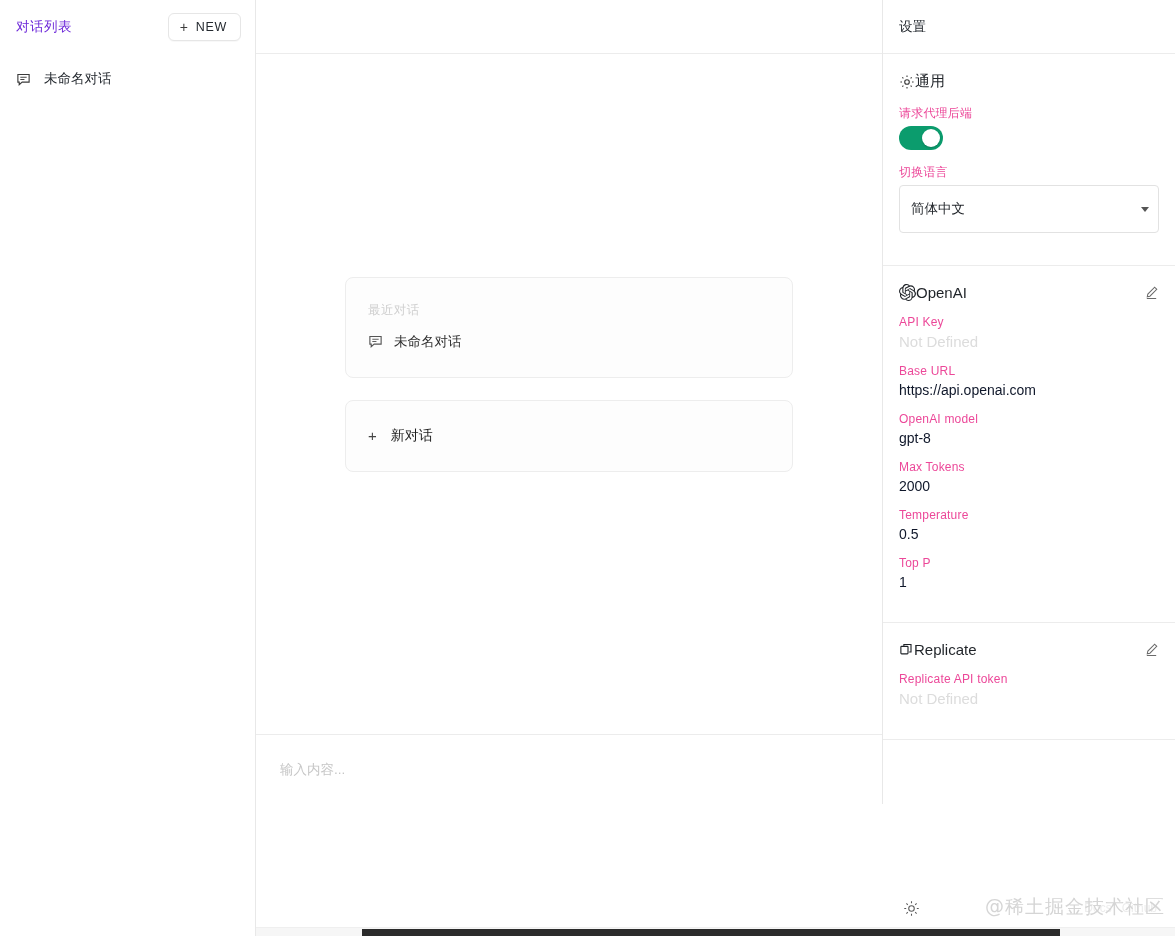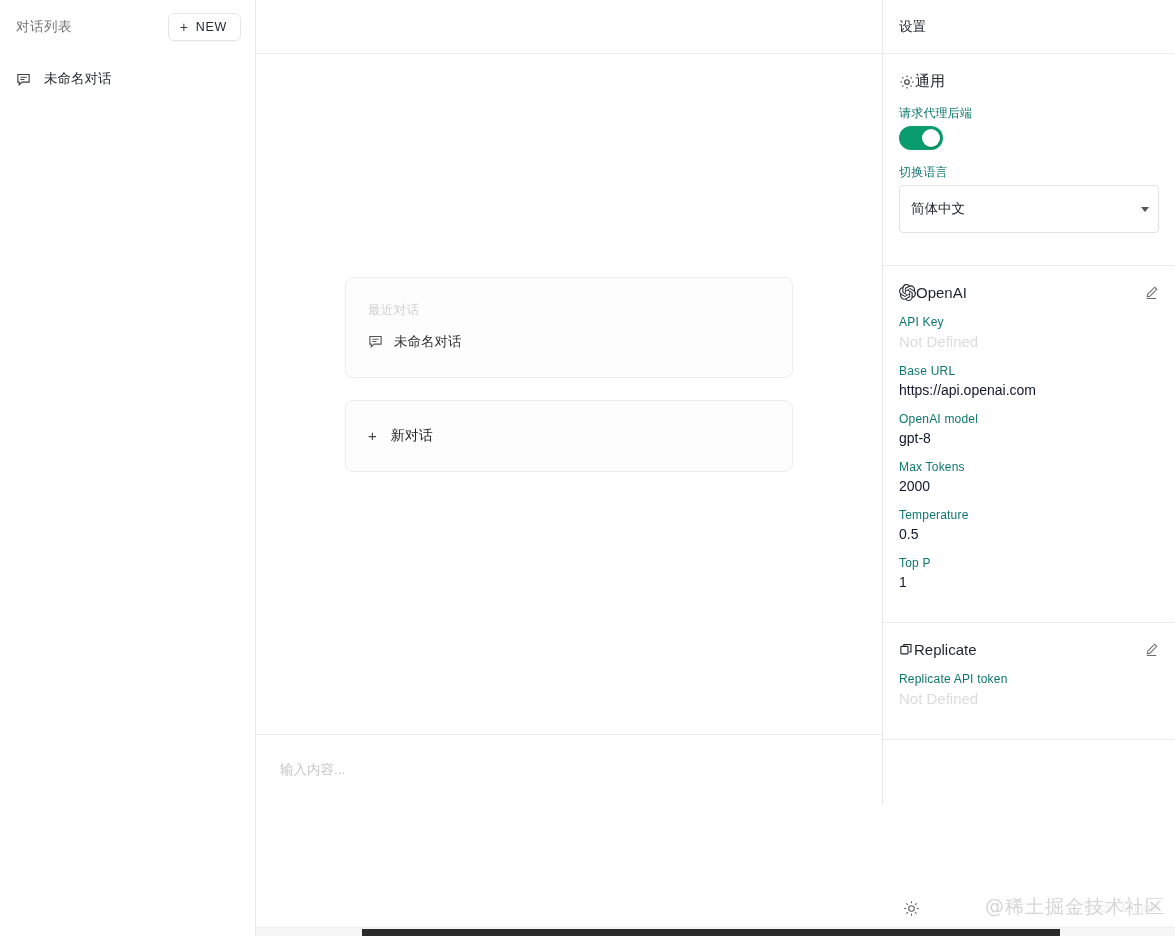--- a/index.html
+++ b/index.html
@@ -18,21 +18,21 @@
     border-right: 1px solid #e8e8e8;
     flex: 0 0 256px;
     position: relative;
   }
   .sidebar-head {
     height: 54px;
     display: flex; align-items: center; justify-content: space-between;
     padding: 0 14px 0 16px;
   }
   .sidebar-title {
-    font-size: 13.5px; color: #737373; letter-spacing: .5px;
+    font-size: 13.5px; color: #6d28d9; letter-spacing: .5px;
   }
   .new-btn {
     display: flex; align-items: center; gap: 7px;
     height: 28px; padding: 0 13px 0 11px;
     border: 1px solid #e6e6e6; border-radius: 6px;
     background: #fff;
     font-size: 12.5px; color: #24292f; letter-spacing: .7px;
     cursor: pointer;
     box-shadow: 0 1px 1px rgba(0,0,0,.03);
   }
@@ -120,21 +120,21 @@
   .section-head {
     display: flex; align-items: center; justify-content: space-between;
     margin-bottom: 14px;
   }
   .section-head-left { display: flex; align-items: center; }
   .section-name { font-size: 15px; color: #1f2328; }
   .edit-btn { cursor: pointer; display: inline-flex; }
   .field { margin-bottom: 14px; }
   .field:last-child { margin-bottom: 12px; }
   .field-label {
-    font-size: 12px; color: #0f766e; margin-bottom: 4px; letter-spacing: .2px;
+    font-size: 12px; color: #ec4899; margin-bottom: 4px; letter-spacing: .2px;
   }
   .field-value { font-size: 14px; color: #0f172a; }
   .field-value.muted { color: #dcdcdc; font-size: 15px; }
 
   .toggle {
     width: 44px; height: 24px; border-radius: 12px;
     background: #0b9c6d;
     position: relative; cursor: pointer;
   }
   .toggle .knob {

